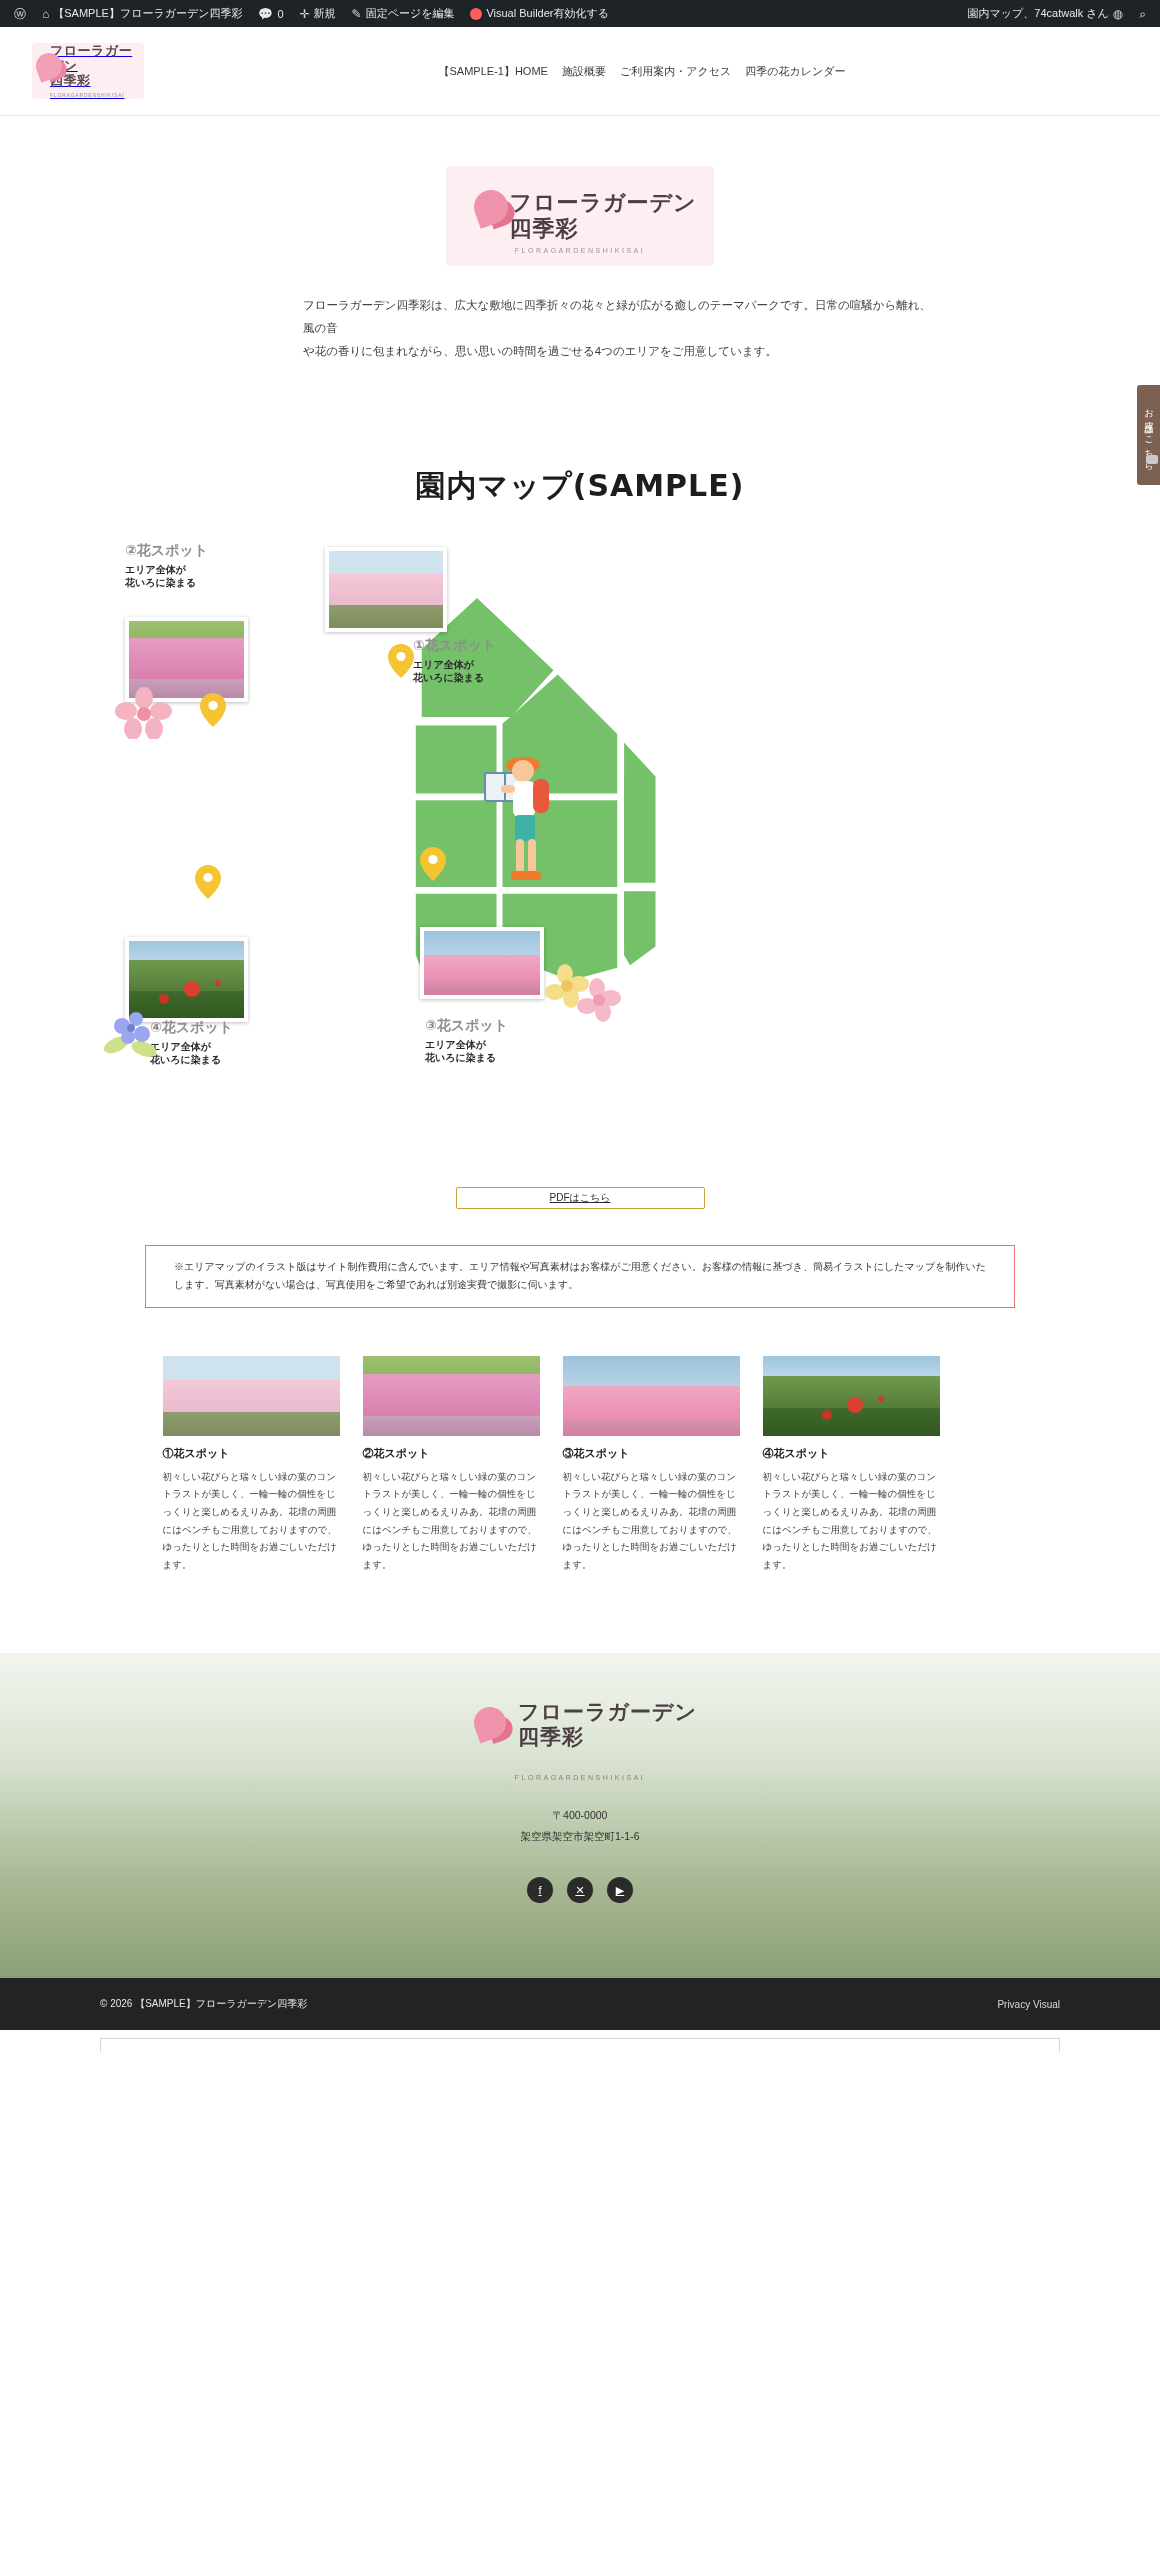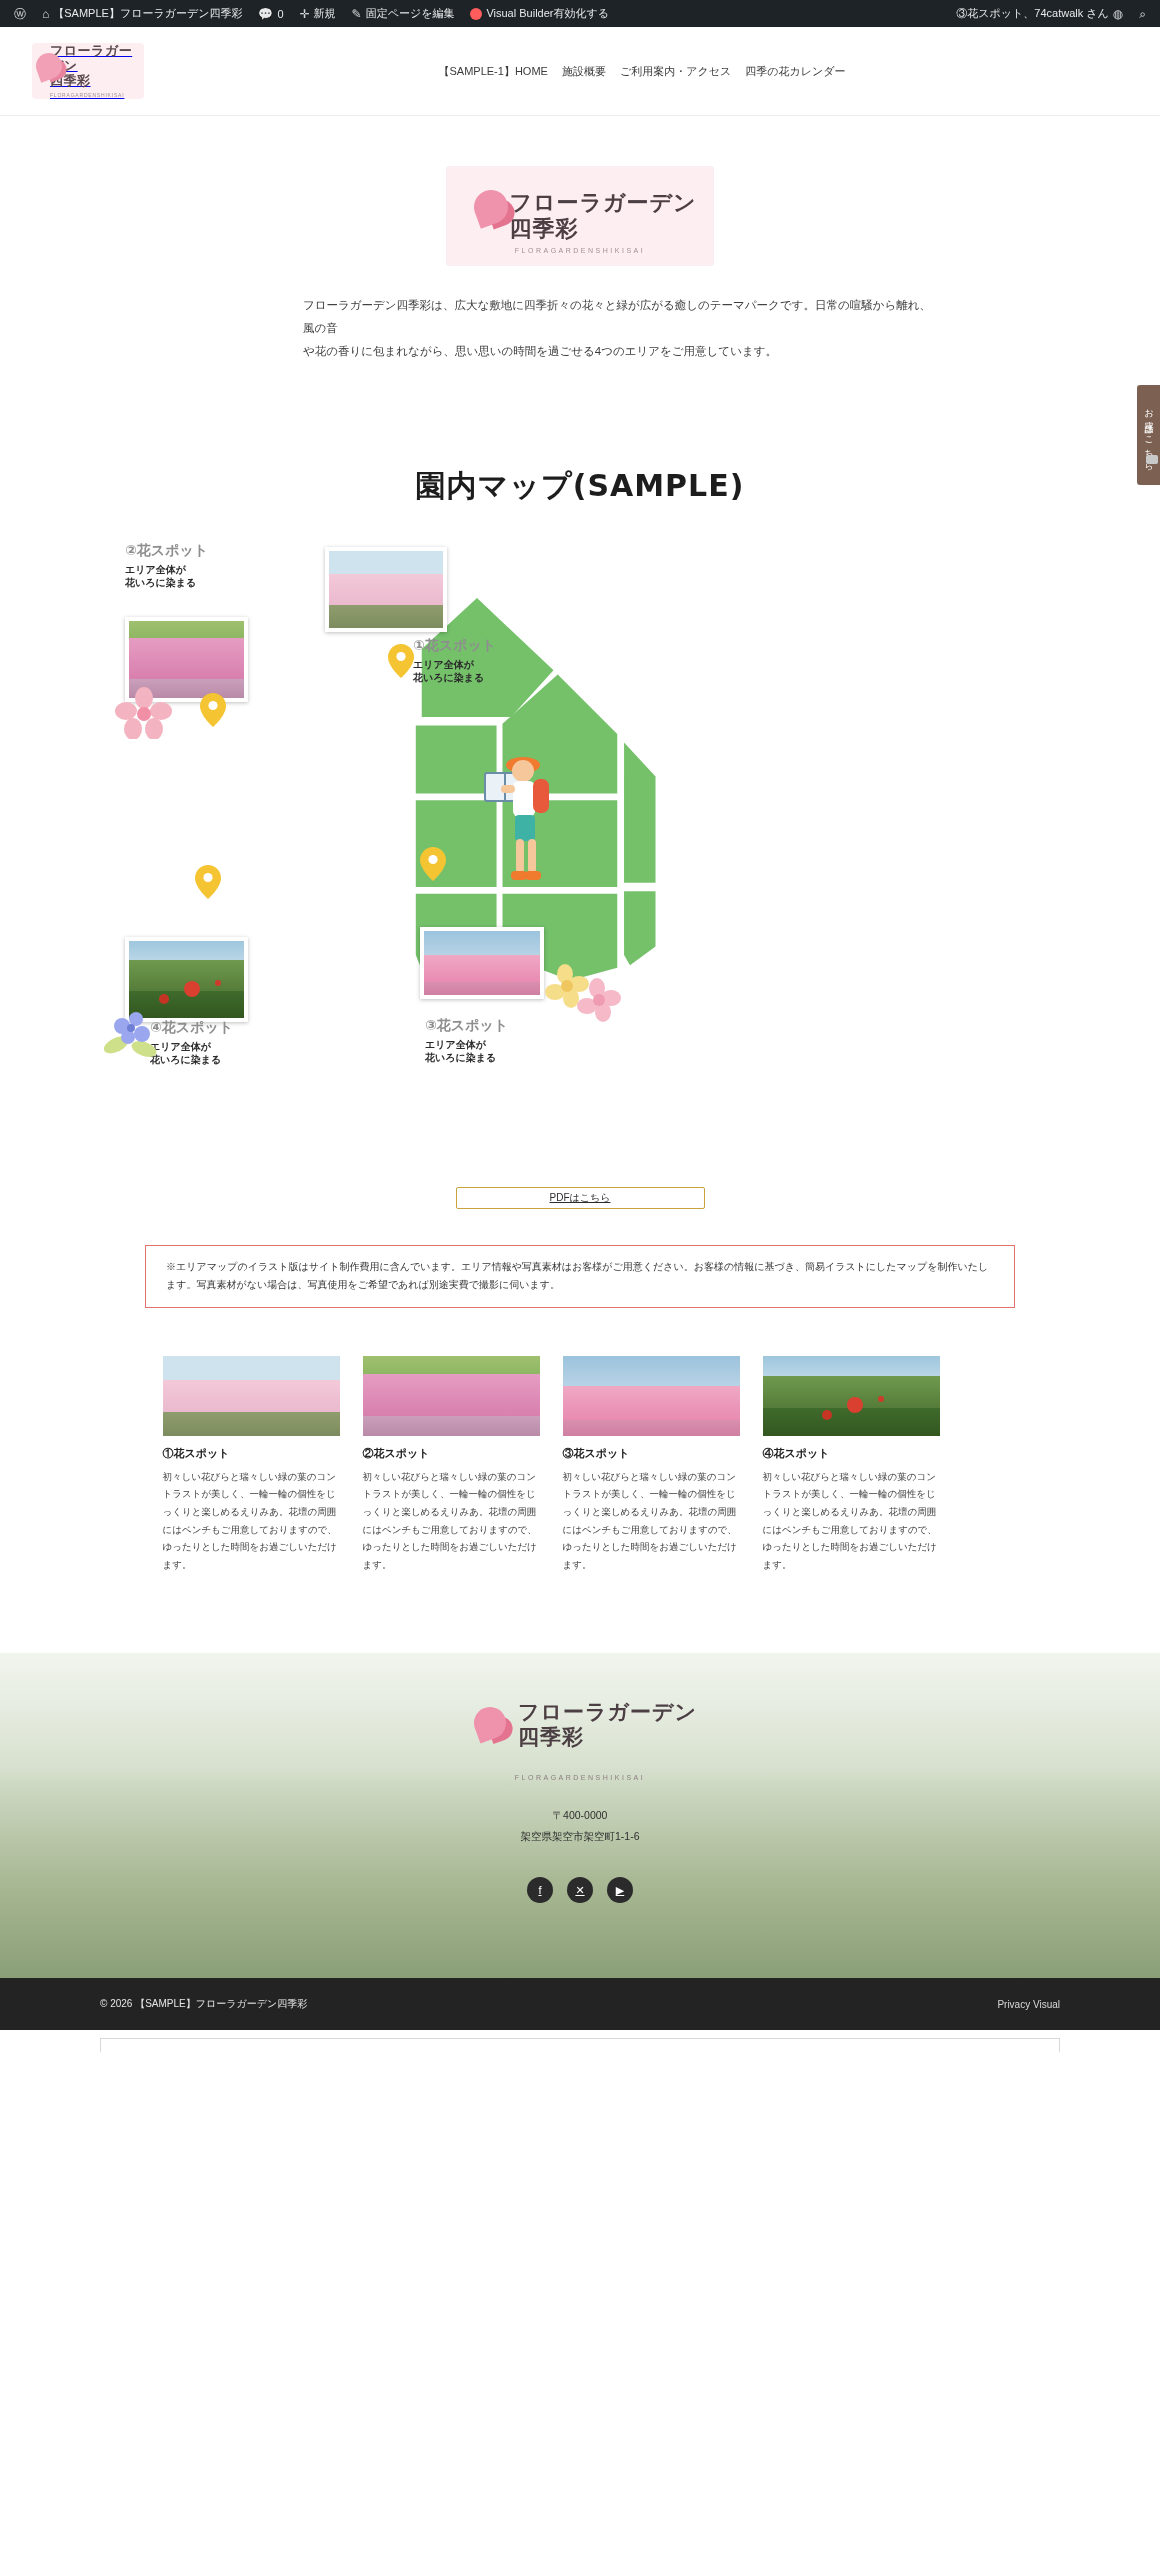--- a/index.html
+++ b/index.html
@@ -156,21 +156,21 @@
   .pdf-btn-wrap { text-align:center; margin-top:40px; }
   .pdf-btn {
     display:inline-block; width:249px; height:22px; line-height:20px;
     border:1px solid #c8a33c; color:#2b2b2b; font-size:10px;
     background:#fff; text-align:center; border-radius:2px;
   }
 
   
   .note-box {
     width:870px; margin:36px auto 0; border:1px solid #e2736f;
-    padding:12px 20px; font-size:10px; line-height:1.85; color:#333;
+    padding:12px 28px; font-size:10px; line-height:1.85; color:#333;
   }
 
   
   .cards {
     width:835px; margin:48px auto 0; display:flex; gap:23px;
   }
   .card { width:177px; }
   .card .cimg { width:177px; height:80px; }
   .card .ctitle {
     font-size:11px; font-weight:bold; color:#222; margin-top:10px;
@@ -249,21 +249,21 @@
       <span class="ab-ico">✎</span>
       <span>固定ページを編集</span>
     </div>
     <div class="ab-item">
       <span class="ab-dot"></span>
       <span>Visual Builder有効化する</span>
     </div>
   </div>
   <div class="ab-right">
     <div class="ab-item">
-      <span>③花スポット、74catwalk さん</span>
+      <span>園内マップ、74catwalk さん</span>
       <span class="ab-ico">◍</span>
     </div>
     <div class="ab-item">
       <span class="ab-ico">⌕</span>
     </div>
   </div>
 </div>
 
 <div class="site-header">
   <a class="brand" href="#">

